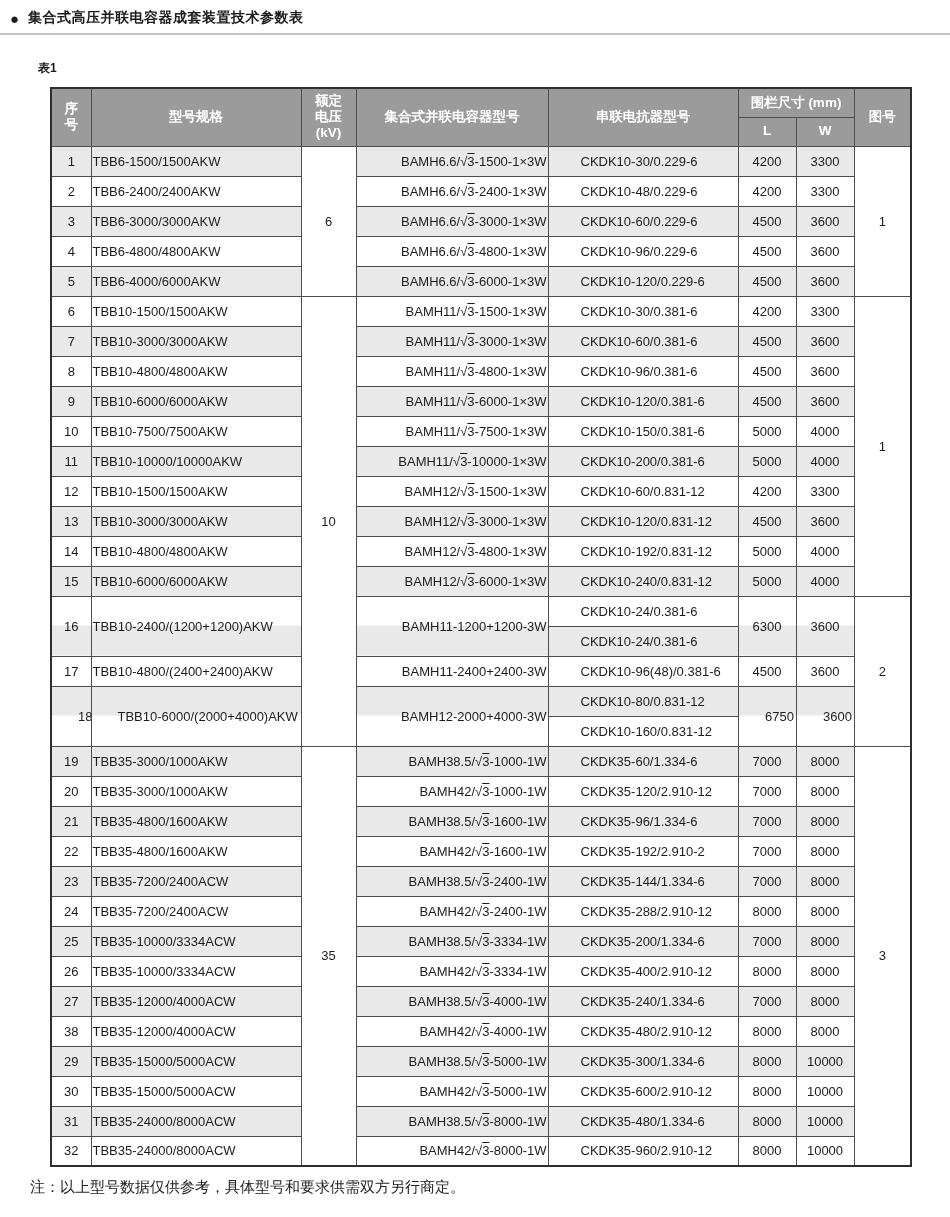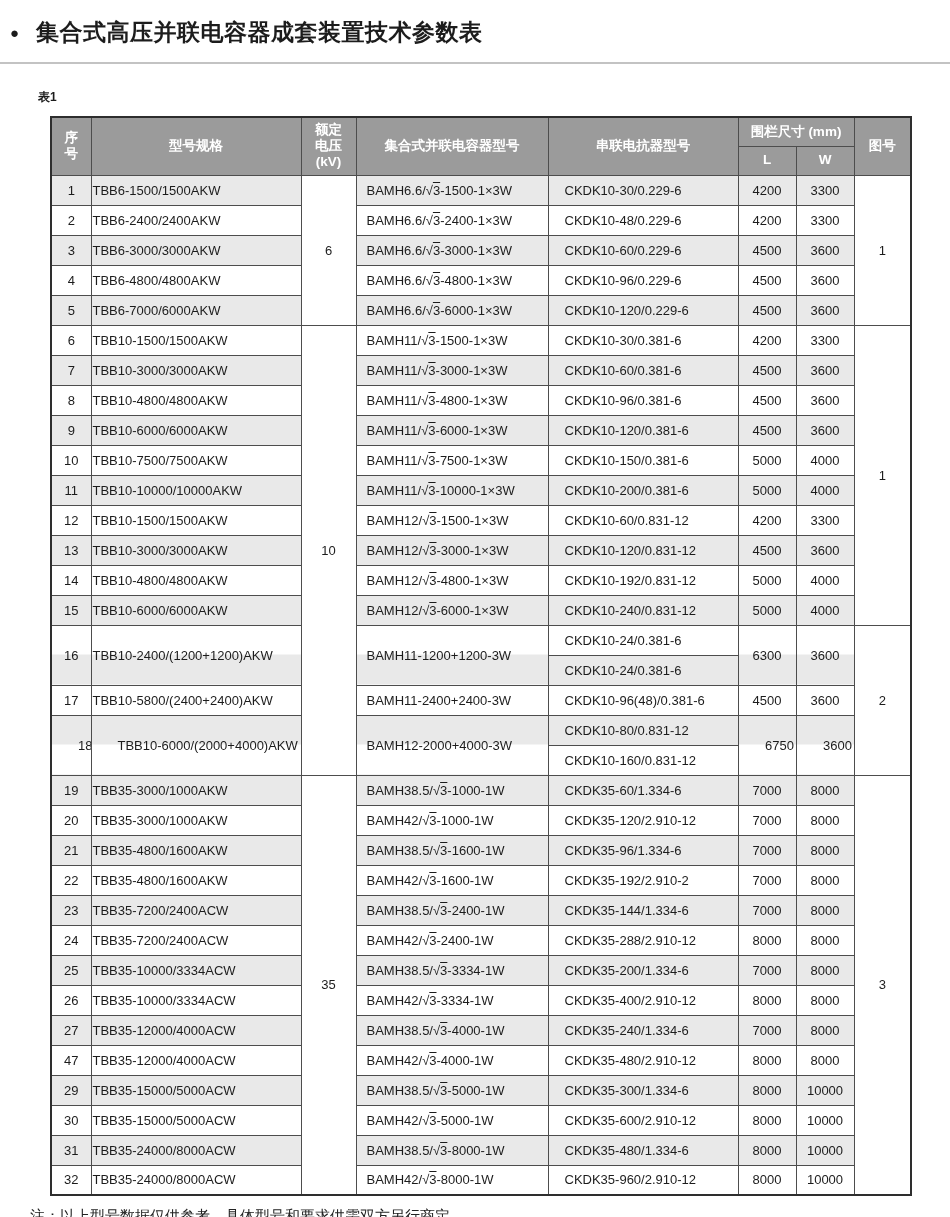--- a/index.html
+++ b/index.html
@@ -1,40 +1,40 @@
 <!DOCTYPE html>
 <html><head>
 <meta charset="utf-8">
 <style>
   html,body{margin:0;padding:0;}
   body{width:950px;height:1217px;background:#ffffff;color:#1c1c1c;
        font-family:"Liberation Sans","DejaVu Sans",sans-serif;}
   .page{position:relative;width:950px;height:1217px;overflow:hidden;}
   .title-row{display:flex;align-items:center;gap:9px;padding:9px 0 0 10px;}
   .bullet{font-size:15px;line-height:1;}
-  .page-title{font-size:23px;font-weight:bold;margin:8px;letter-spacing:.5px;}
+  .page-title{font-size:14px;font-weight:bold;margin:0;letter-spacing:.5px;}
   .rule{height:2px;background:#c3c3c3;margin-top:6px;}
   .tbl-label{margin:25px 0 10px 38px;font-size:12px;font-weight:bold;}
   table{border-collapse:collapse;table-layout:fixed;margin-left:50px;width:860px;
         border:2px solid #2e2e2e;}
   th,td{border:1px solid #4d4d4d;overflow:hidden;}
   thead tr{height:29px;}
   thead th{background:#9b9b9b;color:#ffffff;font-size:13.5px;font-weight:bold;
            white-space:pre-line;line-height:1.2;text-align:center;vertical-align:middle;}
   tbody tr{height:30px;}
   tbody td{font-size:13px;vertical-align:middle;}
   .vr-odd{background:#e9e9e9;}
   .vr-even{background:#ffffff;}
   .two-wg{background:linear-gradient(to bottom,#ffffff 50%,#e9e9e9 50%);}
   .two-gw{background:linear-gradient(to bottom,#e9e9e9 50%,#ffffff 50%);padding-left:26px;}
   .plain{background:#ffffff;}
   .c-no,.c-volt,.c-l,.c-w,.c-fig{text-align:center;}
   .c-model{text-align:left;}
-  .c-cap{padding-left:10px;text-align:left;}
-  .c-react{padding-left:16px;text-align:left;}
+  .c-cap{padding-left:10px;text-align:right;}
+  .c-react{padding-left:32px;text-align:left;}
   .ov{text-decoration:overline;}
   .note{margin:11px 0 0 30px;font-size:15px;color:#222222;}
 </style>
 </head>
 <body>
 
 <div class="page">
   <div class="title-row">
     <span class="bullet">●</span>
     <h1 class="page-title">集合式高压并联电容器成套装置技术参数表</h1>
@@ -101,21 +101,21 @@
         <tr>
           <td class="c-no vr-even">4</td>
           <td class="c-model vr-even">TBB6-4800/4800AKW</td>
           <td class="c-cap vr-even">BAMH6.6/√<span class="ov">3</span>-4800-1×3W</td>
           <td class="c-react vr-even">CKDK10-96/0.229-6</td>
           <td class="c-l vr-even">4500</td>
           <td class="c-w vr-even">3600</td>
         </tr>
         <tr>
           <td class="c-no vr-odd">5</td>
-          <td class="c-model vr-odd">TBB6-7000/6000AKW</td>
+          <td class="c-model vr-odd">TBB6-4000/6000AKW</td>
           <td class="c-cap vr-odd">BAMH6.6/√<span class="ov">3</span>-6000-1×3W</td>
           <td class="c-react vr-odd">CKDK10-120/0.229-6</td>
           <td class="c-l vr-odd">4500</td>
           <td class="c-w vr-odd">3600</td>
         </tr>
         <tr>
           <td class="c-no vr-even">6</td>
           <td class="c-model vr-even">TBB10-1500/1500AKW</td>
           <td class="c-volt plain" rowspan="15">10</td>
           <td class="c-cap vr-even">BAMH11/√<span class="ov">3</span>-1500-1×3W</td>
@@ -203,21 +203,21 @@
           <td class="c-react vr-even">CKDK10-24/0.381-6</td>
           <td class="c-l two-wg" rowspan="2">6300</td>
           <td class="c-w two-wg" rowspan="2">3600</td>
           <td class="c-fig plain" rowspan="5">2</td>
         </tr>
         <tr>
           <td class="c-react vr-odd">CKDK10-24/0.381-6</td>
         </tr>
         <tr>
           <td class="c-no vr-even">17</td>
-          <td class="c-model vr-even">TBB10-5800/(2400+2400)AKW</td>
+          <td class="c-model vr-even">TBB10-4800/(2400+2400)AKW</td>
           <td class="c-cap vr-even">BAMH11-2400+2400-3W</td>
           <td class="c-react vr-even">CKDK10-96(48)/0.381-6</td>
           <td class="c-l vr-even">4500</td>
           <td class="c-w vr-even">3600</td>
         </tr>
         <tr>
           <td class="c-no two-gw" rowspan="2">18</td>
           <td class="c-model two-gw" rowspan="2">TBB10-6000/(2000+4000)AKW</td>
           <td class="c-cap two-gw" rowspan="2">BAMH12-2000+4000-3W</td>
           <td class="c-react vr-odd">CKDK10-80/0.831-12</td>
@@ -295,21 +295,21 @@
         </tr>
         <tr>
           <td class="c-no vr-odd">27</td>
           <td class="c-model vr-odd">TBB35-12000/4000ACW</td>
           <td class="c-cap vr-odd">BAMH38.5/√<span class="ov">3</span>-4000-1W</td>
           <td class="c-react vr-odd">CKDK35-240/1.334-6</td>
           <td class="c-l vr-odd">7000</td>
           <td class="c-w vr-odd">8000</td>
         </tr>
         <tr>
-          <td class="c-no vr-even">47</td>
+          <td class="c-no vr-even">38</td>
           <td class="c-model vr-even">TBB35-12000/4000ACW</td>
           <td class="c-cap vr-even">BAMH42/√<span class="ov">3</span>-4000-1W</td>
           <td class="c-react vr-even">CKDK35-480/2.910-12</td>
           <td class="c-l vr-even">8000</td>
           <td class="c-w vr-even">8000</td>
         </tr>
         <tr>
           <td class="c-no vr-odd">29</td>
           <td class="c-model vr-odd">TBB35-15000/5000ACW</td>
           <td class="c-cap vr-odd">BAMH38.5/√<span class="ov">3</span>-5000-1W</td>

